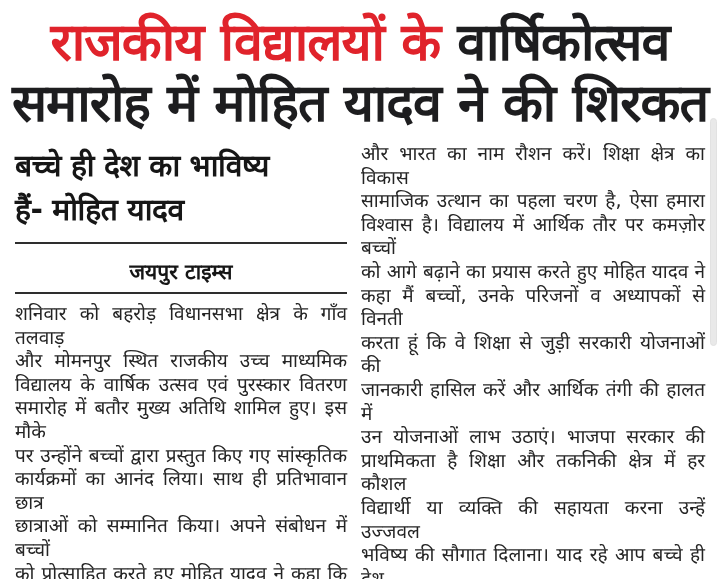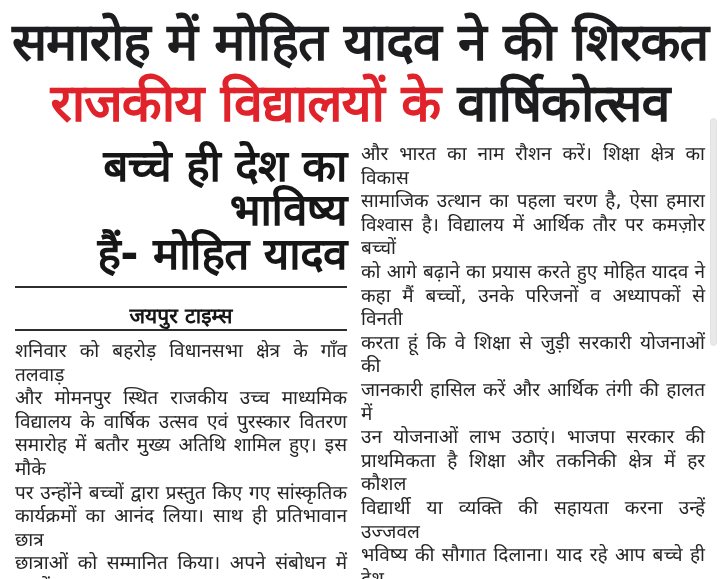--- a/index.html
+++ b/index.html
@@ -27,35 +27,35 @@
   
   .content {
     display: flex;
     margin: 6px 15px 0 15px;
     gap: 14px;
   }
   .col-left { width: 332px; flex: none; }
   .col-right { flex: 1; padding-top: 2px; }
   .subhead {
     margin: 4px 0 10px 0;
-    font-size: 44px;
+    font-size: 30px;
     line-height: 44px;
     font-weight: 700;
-    text-align: right;
+    text-align: left;
     color: #161616;
     white-space: pre-line;
     letter-spacing: -0.5px;
   }
   .rule { height: 2px; background: #2e2e2e; }
   .byline {
     text-align: center;
     font-weight: 700;
     font-size: 21px;
     color: #161616;
-    padding: 13px 0 0 0;
+    padding: 13px 0 7px 0;
   }
   .body-text { margin-top: 8px; }
   .body-line, .body-lines {
     font-size: 19px;
     line-height: 23.6px;
     color: #242424;
     text-align: justify;
     text-align-last: justify;
     text-justify: inter-word;
     white-space: pre-line;
@@ -73,22 +73,22 @@
     border-radius: 4px;
     box-sizing: border-box;
   }
 </style>
 </head>
 <body>
 
 <div class="page">
 
   <header class="headline">
+    <div><span class="red">राजकीय विद्यालयों के</span><span> वार्षिकोत्सव</span></div>
     <div>समारोह में मोहित यादव ने की शिरकत</div>
-    <div><span class="red">राजकीय विद्यालयों के</span><span> वार्षिकोत्सव</span></div>
   </header>
 
   <div class="content">
 
     <section class="col-left">
       <h2 class="subhead">बच्चे ही देश का भाविष्य
 हैं- मोहित यादव</h2>
       <div class="rule"></div>
       <div class="byline">जयपुर टाइम्स</div>
       <div class="rule"></div>

